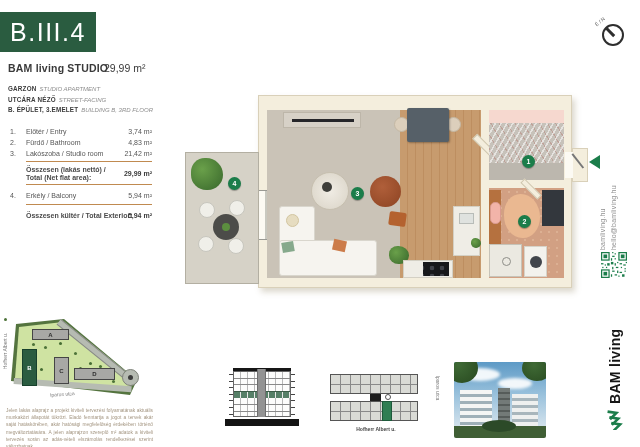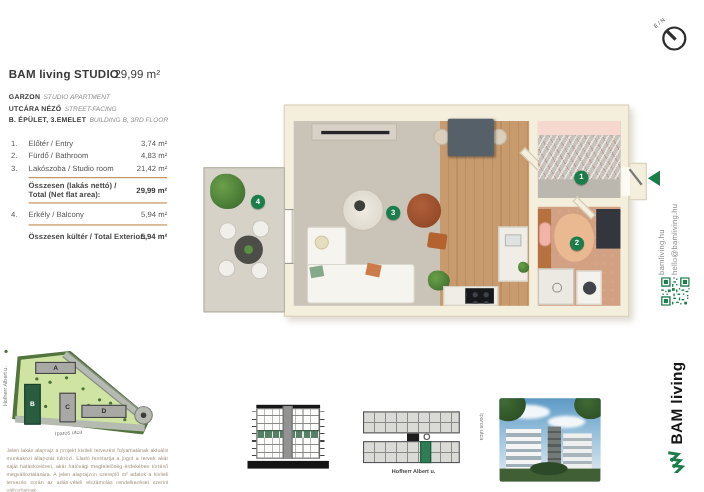--- a/index.html
+++ b/index.html
@@ -192,20 +192,23 @@
   .ph-tree { background:radial-gradient(circle at 40% 40%, #3f6a35, #27481f); border-radius:50%; }
   .ph-t1 { left:-8px; top:-9px; width:32px; height:30px; } .ph-t2 { left:68px; top:-7px; width:30px; height:26px; }
   .ph-ground { left:0; top:64px; width:92px; height:12px; background:#405f35; }
   .ph-bush { left:28px; top:58px; width:34px; height:12px; background:#2c4a28; border-radius:50%; }
 </style>
 </head>
 <body>
 
 <div class="page">
 
+  <div class="abs badge">
+    <span>B.III.4</span>
+  </div>
   <div class="abs proj-name">BAM living STUDIO</div>
   <div class="abs proj-area">29,99 m²</div>
 
   <div class="abs attr a1">
     <b>GARZON</b><i>STUDIO APARTMENT</i>
   </div>
   <div class="abs attr a2">
     <b>UTCÁRA NÉZŐ</b><i>STREET-FACING</i>
   </div>
   <div class="abs attr a3">

